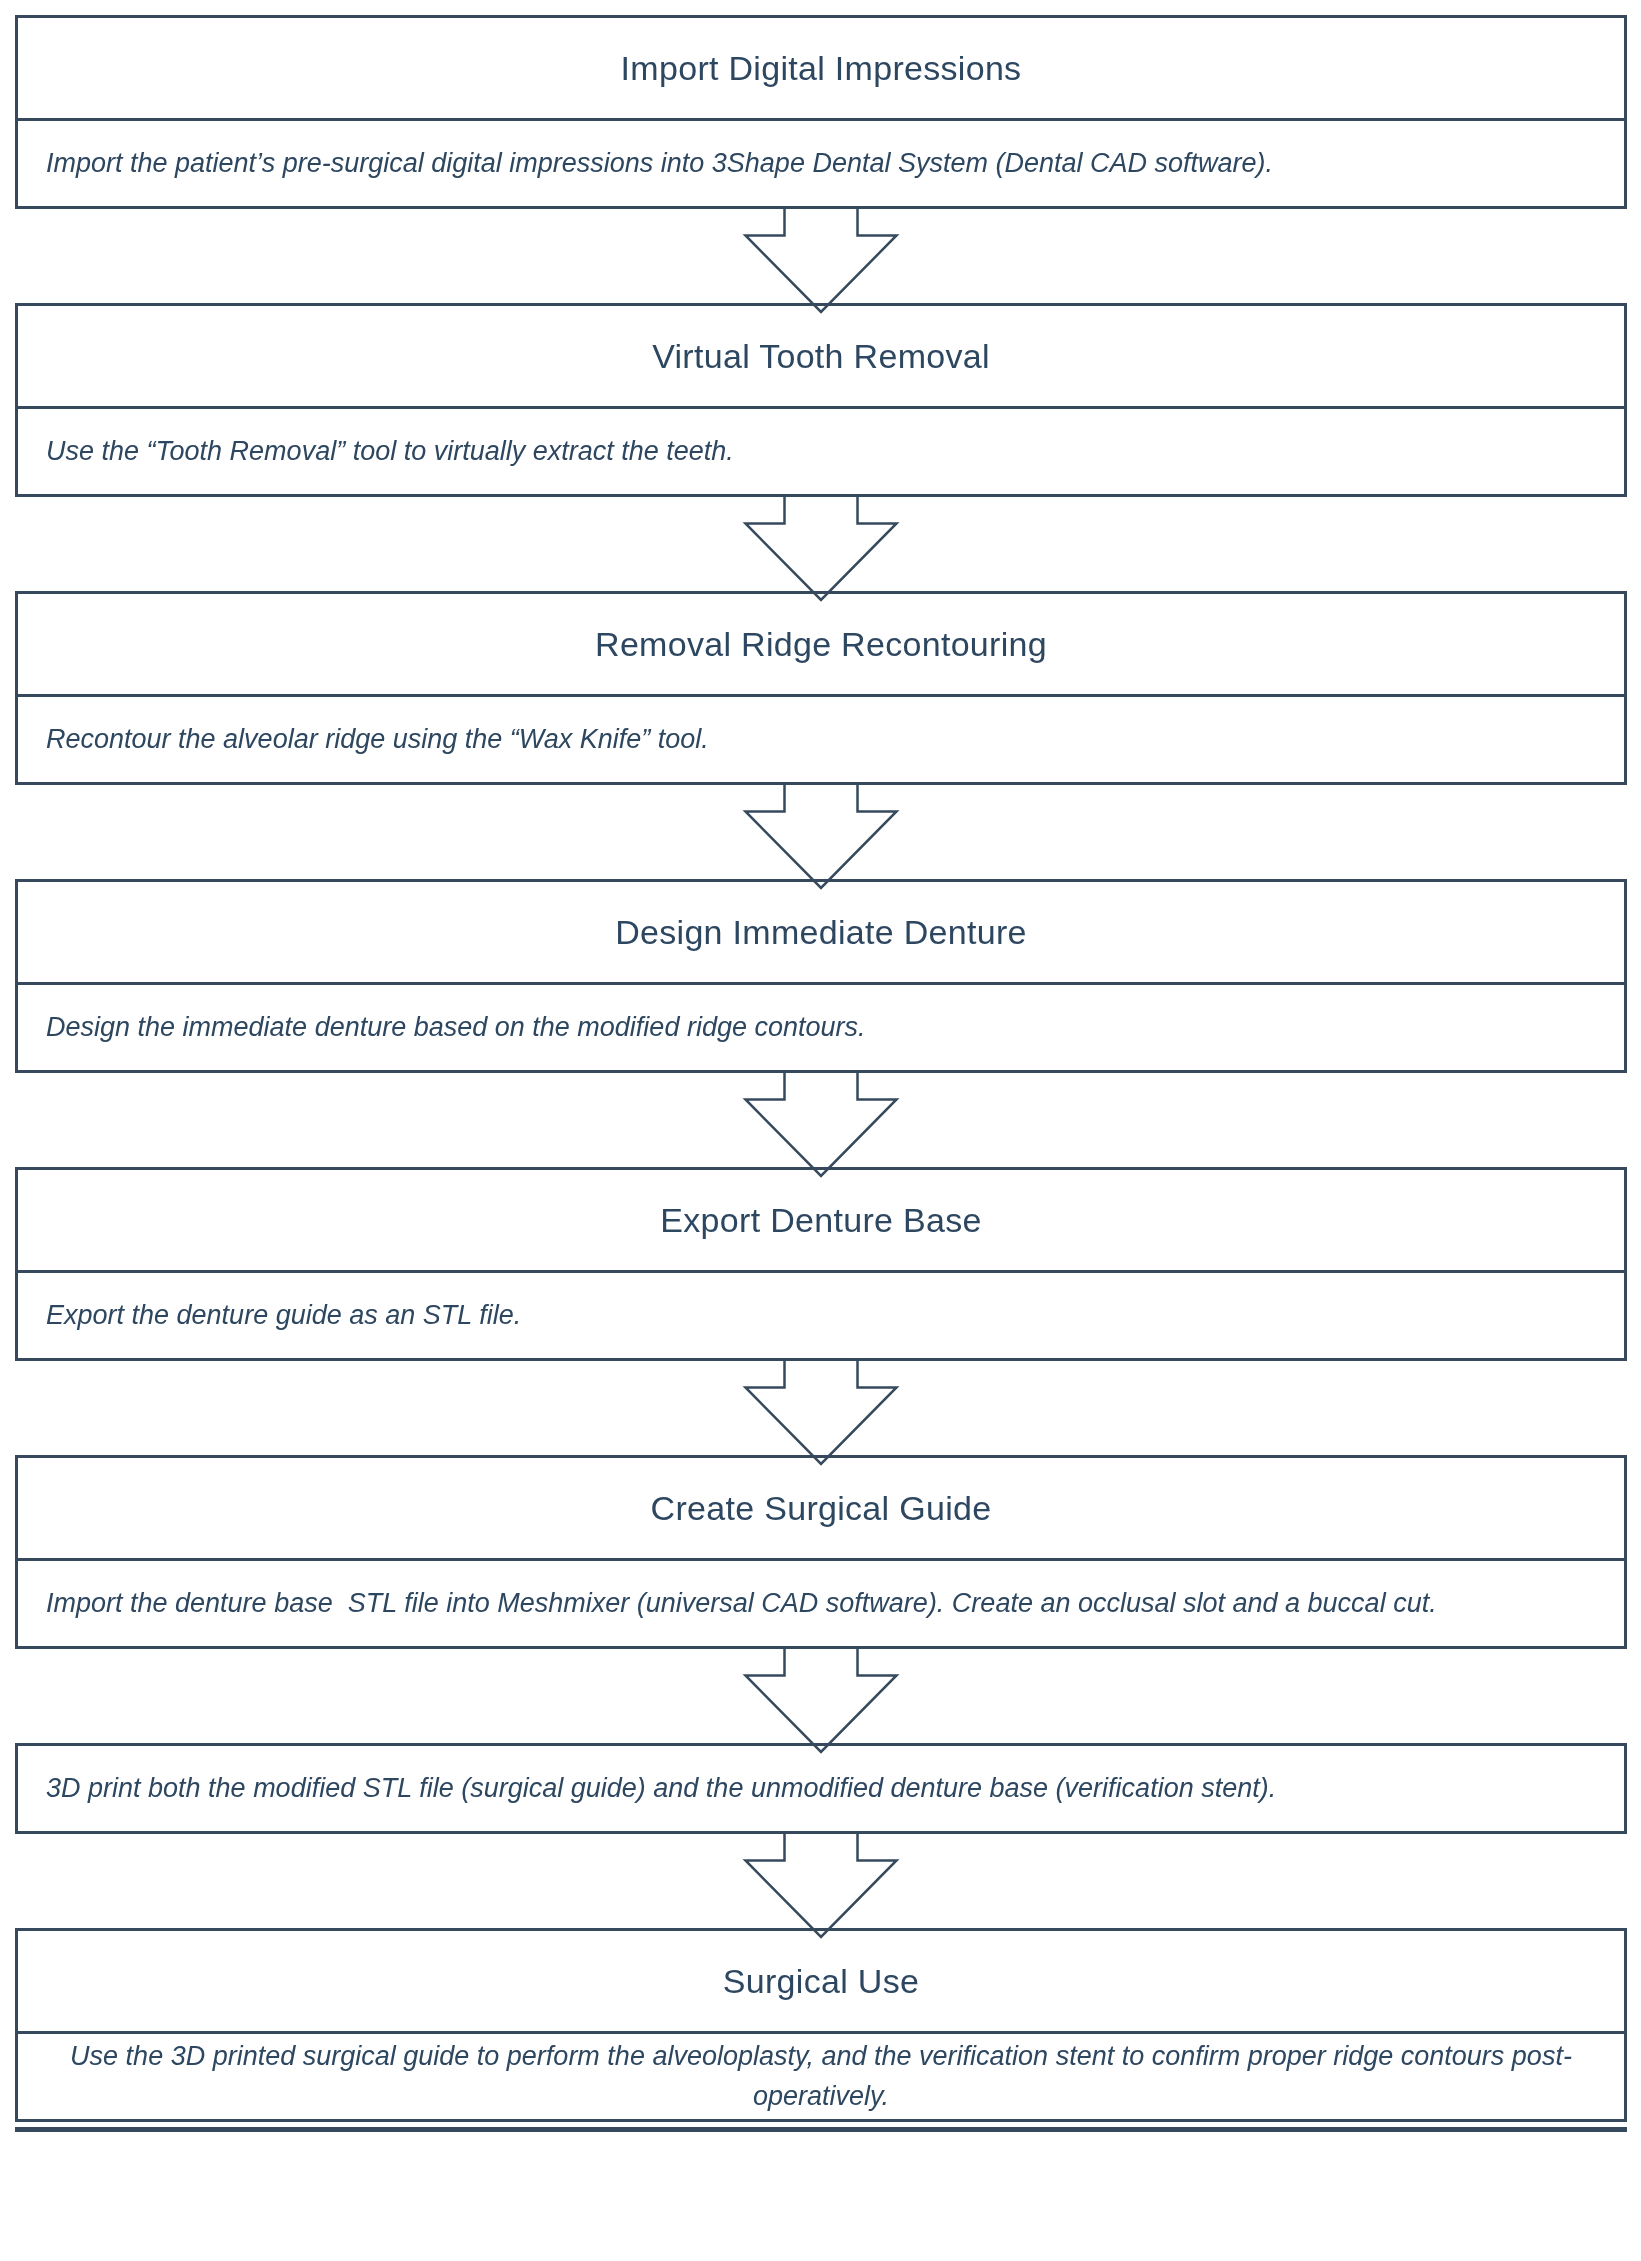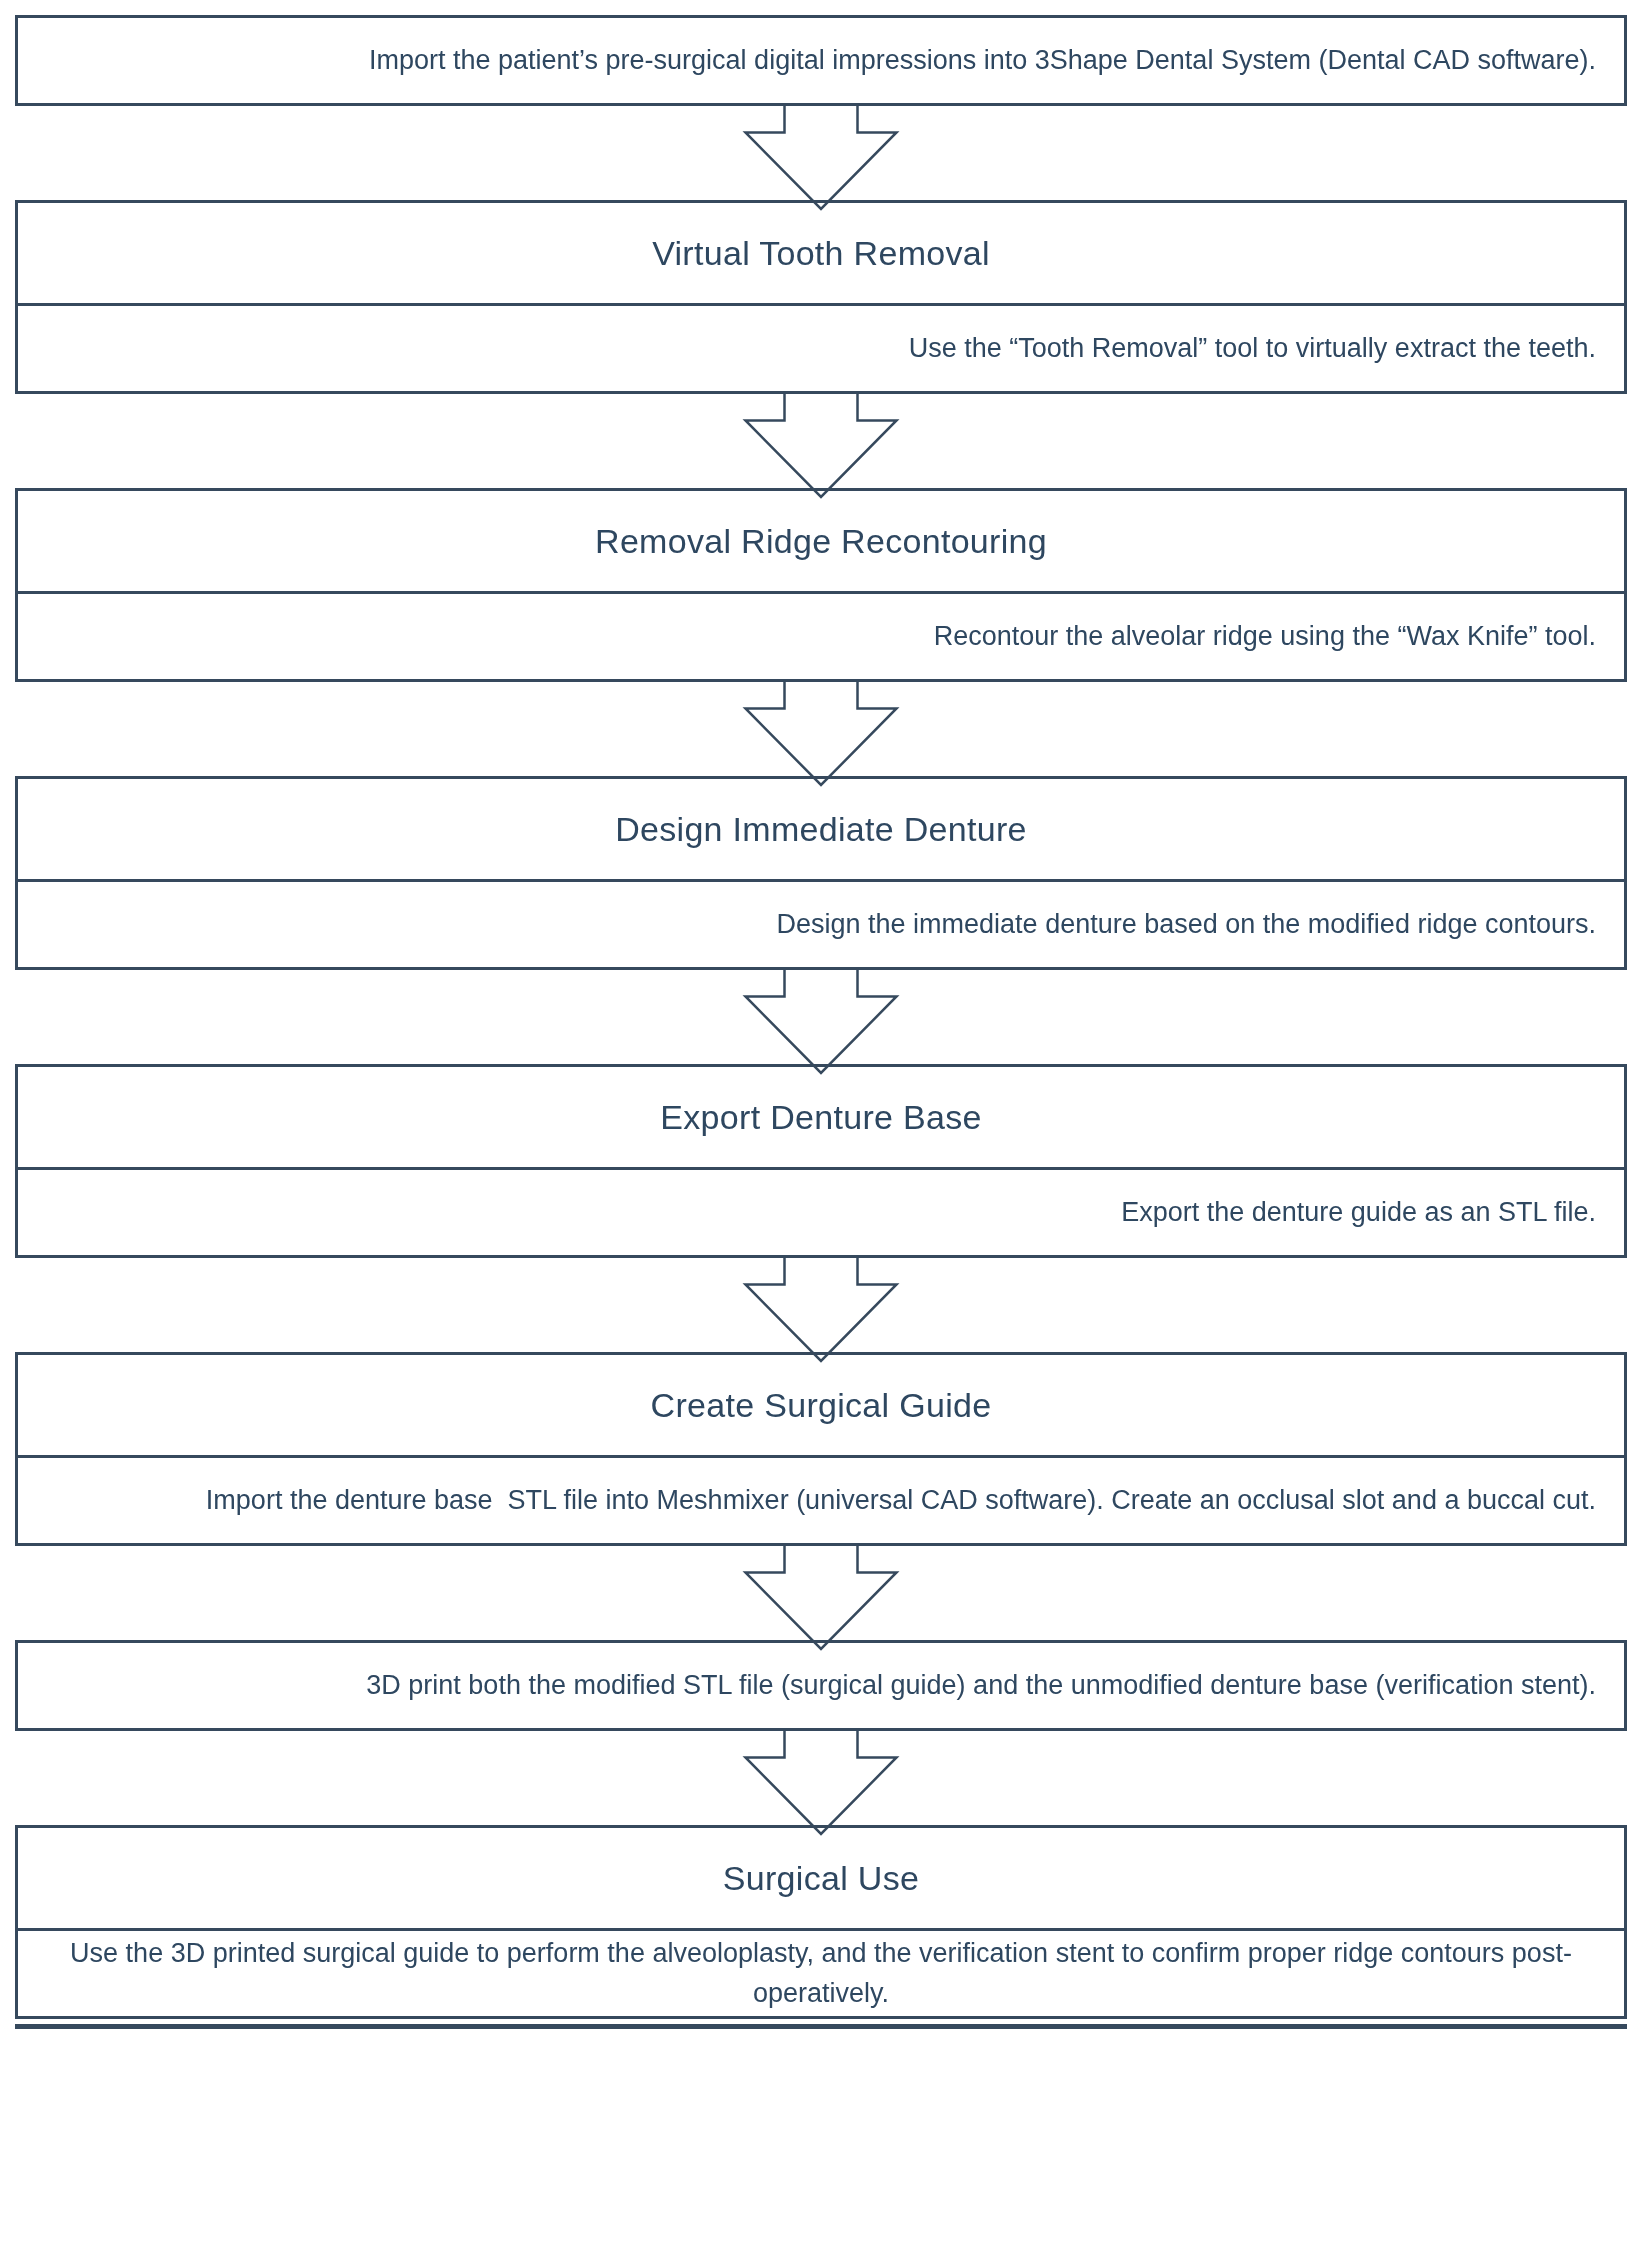--- a/index.html
+++ b/index.html
@@ -34,27 +34,28 @@
     font-size: 34px;
     letter-spacing: 0.3px;
     color: var(--text);
     border-bottom: 3.5px solid var(--line);
     padding: 0 20px;
   }
   .step-desc {
     height: 85px;
     display: flex;
     align-items: center;
-    justify-content: flex-end;
+    justify-content: flex-start;
     text-align: center;
     font-size: 27px;
     line-height: 1.45;
     color: var(--text);
     padding: 0 28px;
     white-space: pre-wrap;
+    font-style: italic;
   }
   .arrow-zone {
     height: 94px;
     position: relative;
   }
   .arrow-zone svg {
     position: absolute;
     left: 50%;
     top: -2.5px;
     transform: translateX(-50%);
@@ -67,20 +68,23 @@
     background: var(--line);
   }
 </style>
 </head>
 <body>
 
 <div class="flow">
 
   <div id="steps-mount">
     <section class="step">
+      <div class="step-title">
+        <span>Import Digital Impressions</span>
+      </div>
       <div class="step-desc">
         <span>Import the patient’s pre-surgical digital impressions into 3Shape Dental System (Dental CAD software).</span>
       </div>
     </section>
 
     <div class="arrow-zone">
       <svg width="162" height="108" viewBox="0 0 322 216">
         <path d="M 88 0 L 88 57 L 10 57 L 161 210 L 312 57 L 234 57 L 234 0" fill="none" stroke="#36495D" stroke-width="5" stroke-linejoin="miter"></path>
       </svg>
     </div>

